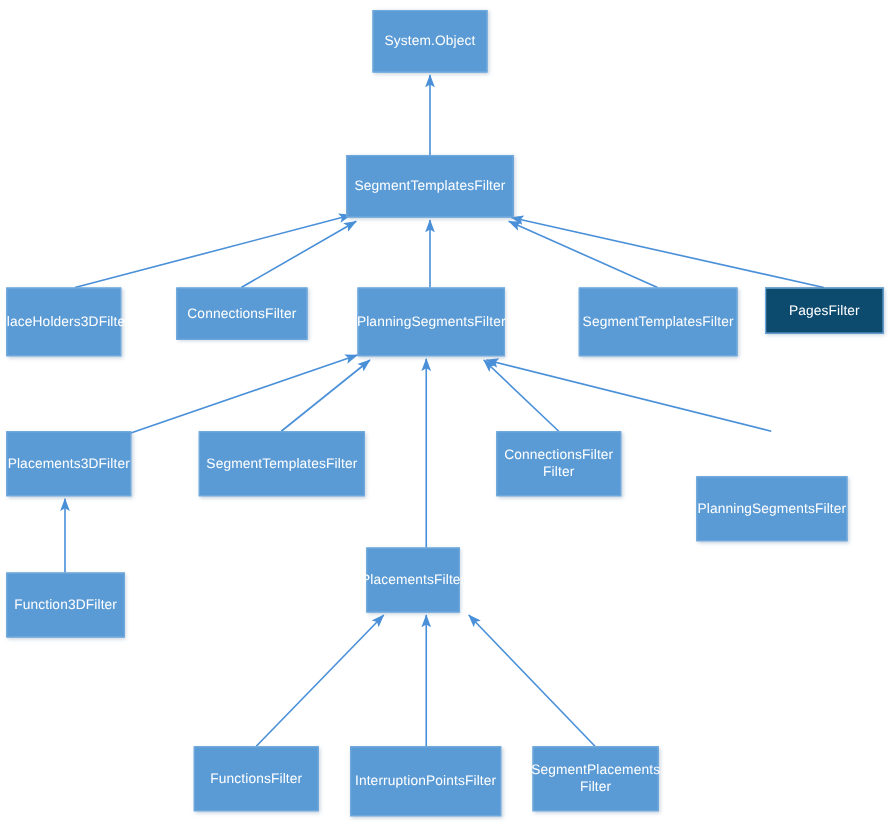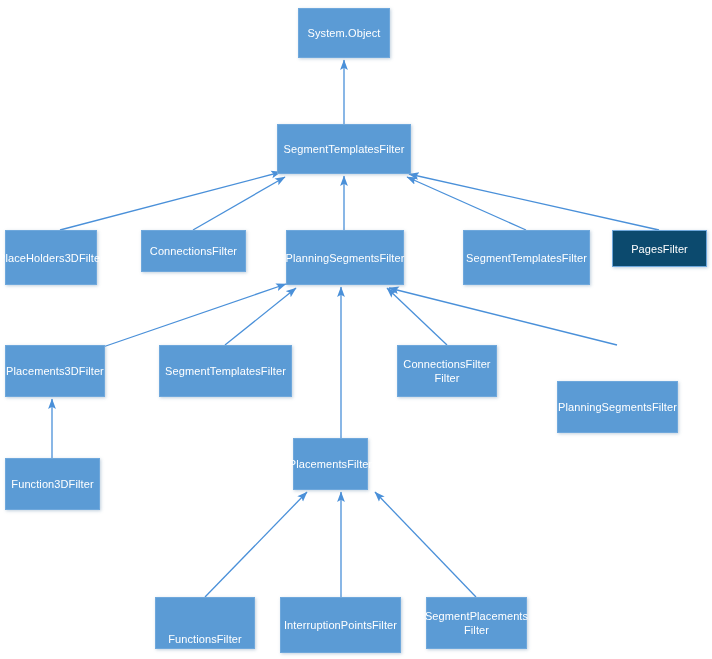--- a/index.html
+++ b/index.html
@@ -87,19 +87,19 @@
       <div class="node" style="left: 286px; top: 230px; width: 118px; height: 55px; background: rgb(91, 155, 213); border-color: rgb(111, 168, 220); color: rgb(255, 255, 255);"><span>PlanningSegmentsFilter</span></div>
       <div class="node" style="left: 463px; top: 230px; width: 127px; height: 55px; background: rgb(91, 155, 213); border-color: rgb(111, 168, 220); color: rgb(255, 255, 255);"><span>SegmentTemplatesFilter</span></div>
       <div class="node" style="left: 612px; top: 230px; width: 95px; height: 37px; background: #0c4a6e; border-color: rgb(111, 168, 220); color: rgb(255, 255, 255);"><span>PagesFilter</span></div>
       <div class="node" style="left: 5px; top: 345px; width: 100px; height: 52px; background: rgb(91, 155, 213); border-color: rgb(111, 168, 220); color: rgb(255, 255, 255);"><span>Placements3DFilter</span></div>
       <div class="node" style="left: 159px; top: 345px; width: 133px; height: 52px; background: rgb(91, 155, 213); border-color: rgb(111, 168, 220); color: rgb(255, 255, 255);"><span>SegmentTemplatesFilter</span></div>
       <div class="node" style="left: 397px; top: 345px; width: 100px; height: 52px; background: rgb(91, 155, 213); border-color: rgb(111, 168, 220); color: rgb(255, 255, 255);"><span>ConnectionsFilter
 Filter</span></div>
       <div class="node" style="left: 557px; top: 345px; width: 121px; height: 52px; background: rgb(91, 155, 213); border-color: rgb(111, 168, 220); color: rgb(255, 255, 255); margin-top: 36px;"><span>PlanningSegmentsFilter</span></div>
       <div class="node" style="left: 5px; top: 458px; width: 95px; height: 52px; background: rgb(91, 155, 213); border-color: rgb(111, 168, 220); color: rgb(255, 255, 255);"><span>Function3DFilter</span></div>
       <div class="node" style="left: 293px; top: 438px; width: 75px; height: 52px; background: rgb(91, 155, 213); border-color: rgb(111, 168, 220); color: rgb(255, 255, 255);"><span>PlacementsFilter</span></div>
-      <div class="node" style="left: 155px; top: 597px; width: 100px; height: 52px; background: rgb(91, 155, 213); border-color: rgb(111, 168, 220); color: rgb(255, 255, 255); align-items: flex-end;"><span>FunctionsFilter</span></div>
+      <div class="node" style="left: 155px; top: 597px; width: 100px; height: 52px; background: rgb(91, 155, 213); border-color: rgb(111, 168, 220); color: rgb(255, 255, 255);"><span>FunctionsFilter</span></div>
       <div class="node" style="left: 280px; top: 597px; width: 121px; height: 56px; background: rgb(91, 155, 213); border-color: rgb(111, 168, 220); color: rgb(255, 255, 255);"><span>InterruptionPointsFilter</span></div>
       <div class="node" style="left: 426px; top: 597px; width: 101px; height: 52px; background: rgb(91, 155, 213); border-color: rgb(111, 168, 220); color: rgb(255, 255, 255);"><span>SegmentPlacements
 Filter</span></div>
     </div>
 
 </div>
 
 </body></html>

